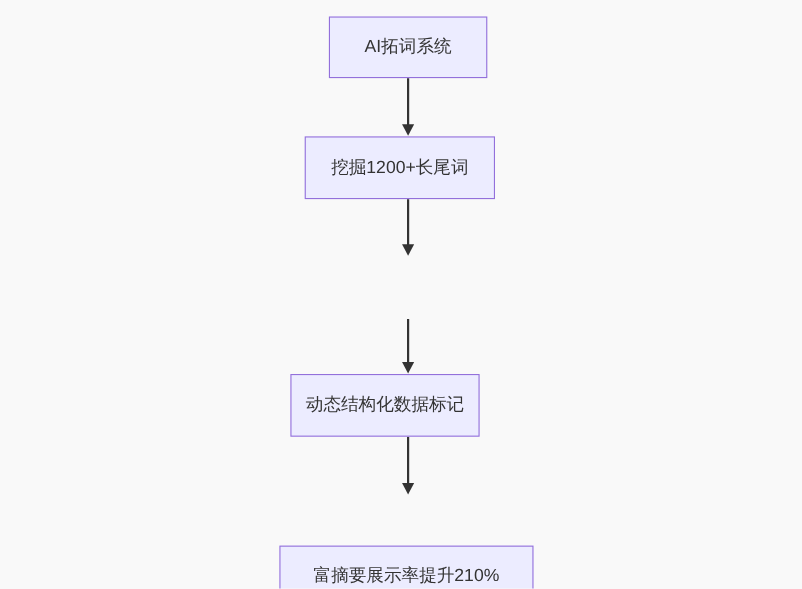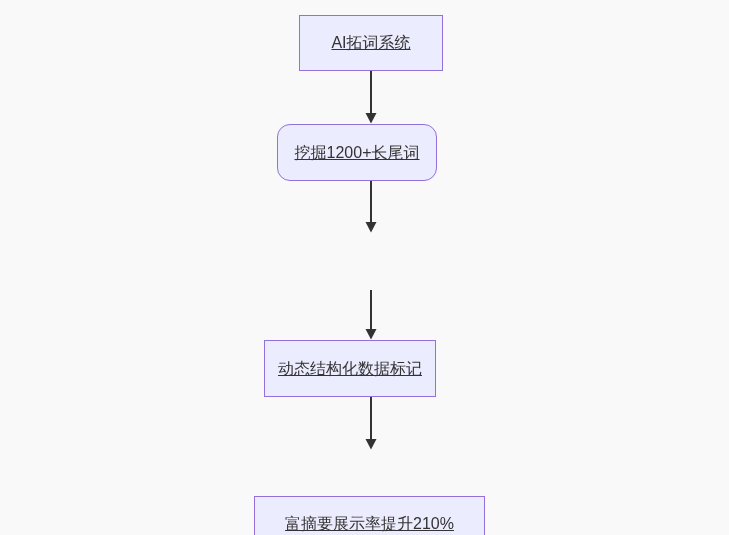--- a/index.html
+++ b/index.html
@@ -33,24 +33,23 @@
     background: #ECECFF;
     border: 1px solid #9370DB;
     display: flex;
     align-items: center;
     justify-content: center;
     color: #333333;
     font-size: 16px;
     line-height: 1.2;
     text-align: center;
     white-space: nowrap;
-    text-decoration: underline;
   }
   .node-1 { left: 299px; top: 15px;  width: 144px; height: 56px; }
-  .node-2 { left: 277px; top: 124px; width: 160px; height: 57px; border-radius: 13px; }
+  .node-2 { left: 277px; top: 124px; width: 173px; height: 57px; }
   .node-3 { left: 261px; top: 233px; width: 219px; height: 57px; }
   .node-4 { left: 264px; top: 340px; width: 172px; height: 57px; }
   .node-5 { left: 254px; top: 450px; width: 231px; height: 56px; margin-top: 46px; }
 </style>
 </head>
 <body>
 
 <div class="canvas">
 
   <svg class="edges" width="729" height="535" viewBox="0 0 729 535" xmlns="http://www.w3.org/2000/svg">

